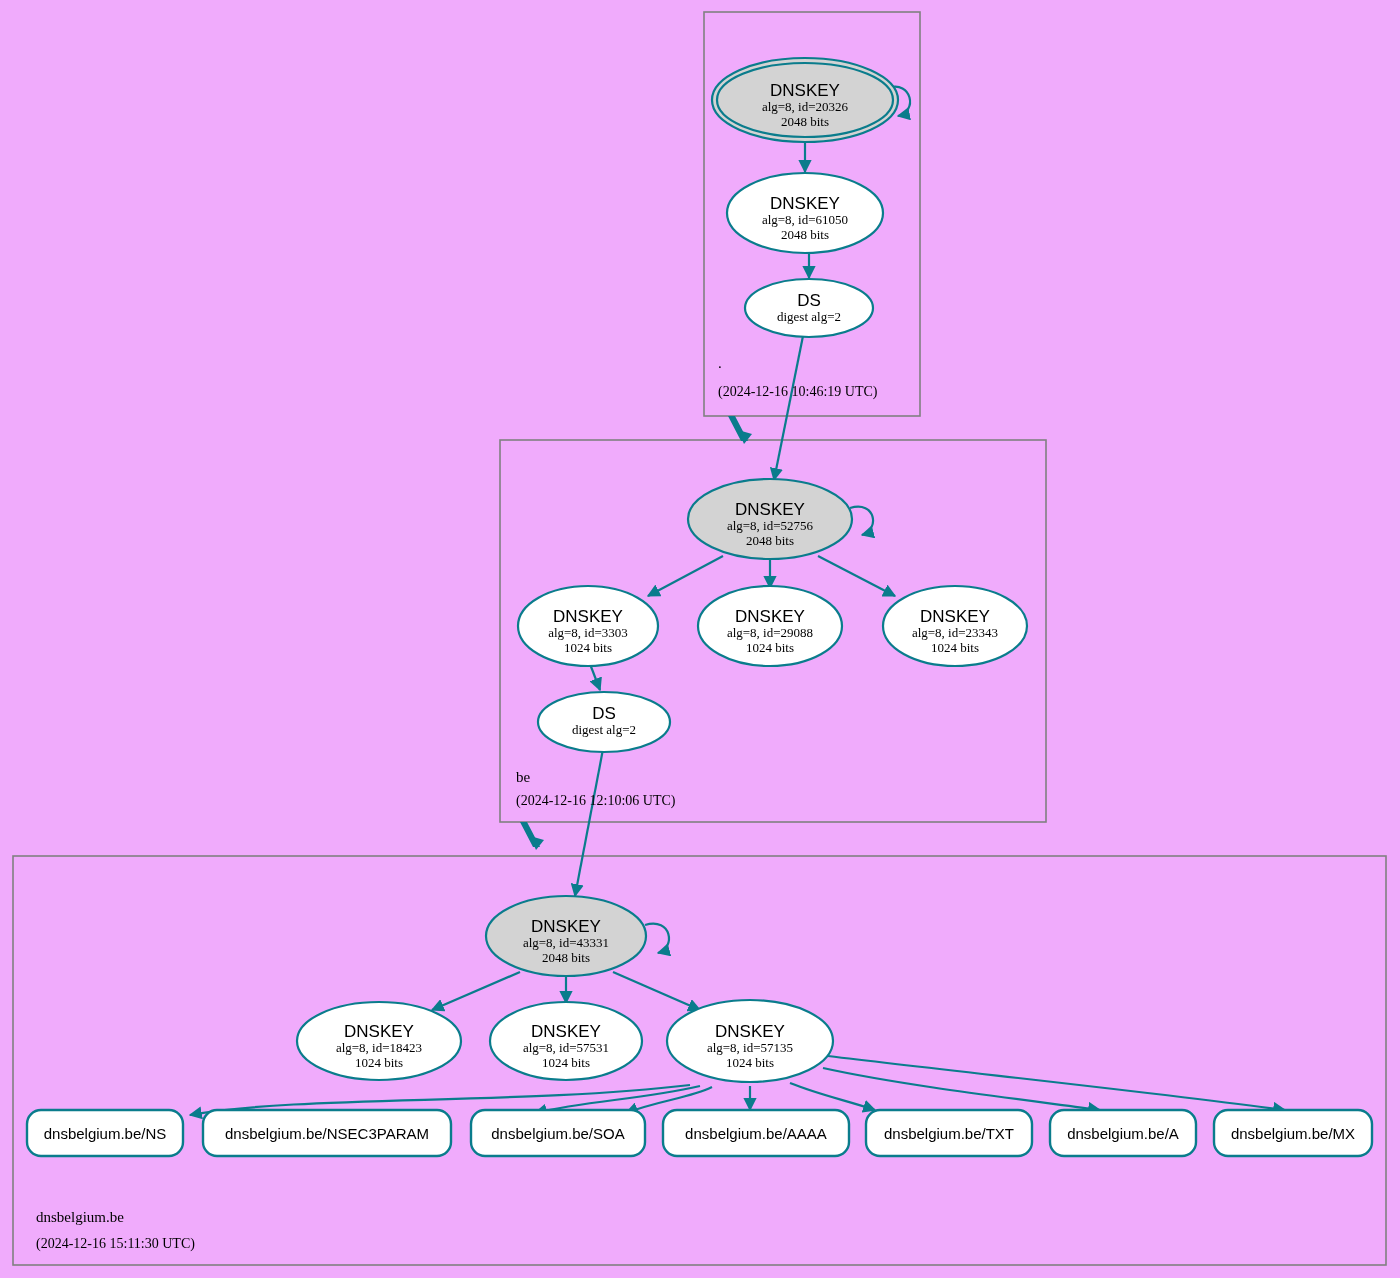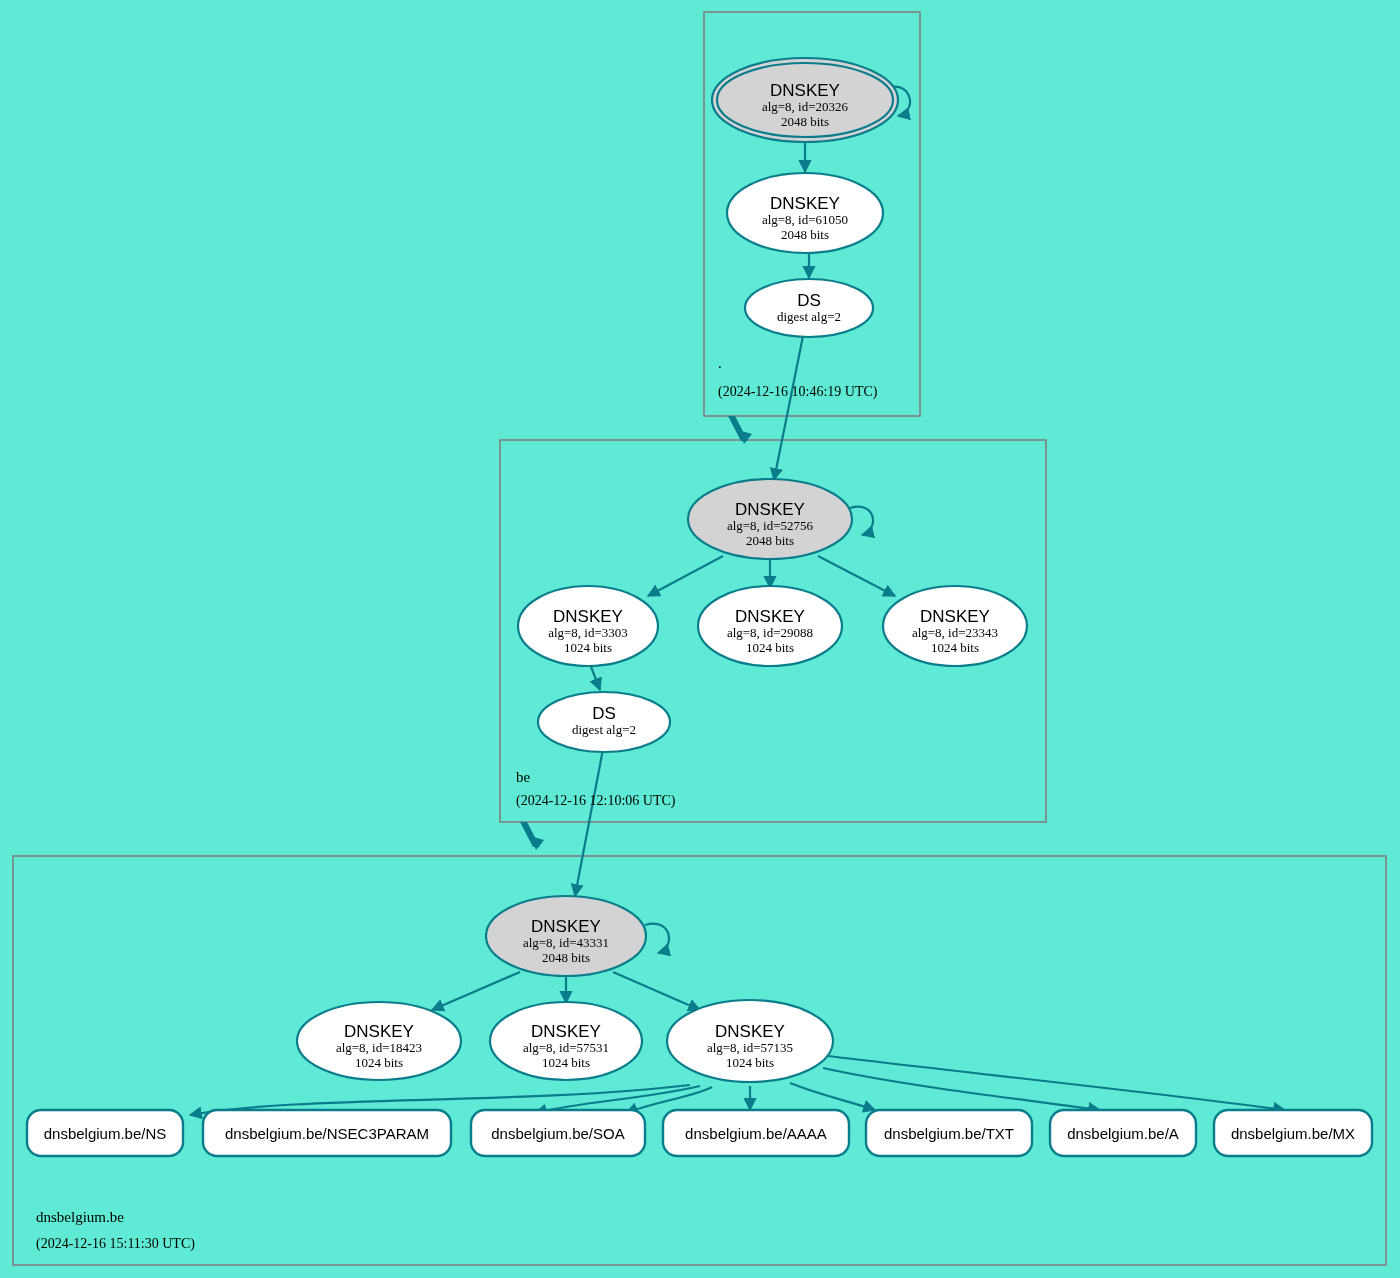--- a/index.html
+++ b/index.html
@@ -7,21 +7,21 @@
     padding: 0;
     background: #ffffff;
   }
   body {
     font-family: "Liberation Serif", serif;
   }
   #canvas {
     position: relative;
     width: 1400px;
     height: 1278px;
-    background: #5eead4;
+    background: #f0abfc;
     overflow: hidden;
   }
   svg.layer {
     position: absolute;
     top: 0;
     left: 0;
     width: 1400px;
     height: 1278px;
   }
   .zone-box {

